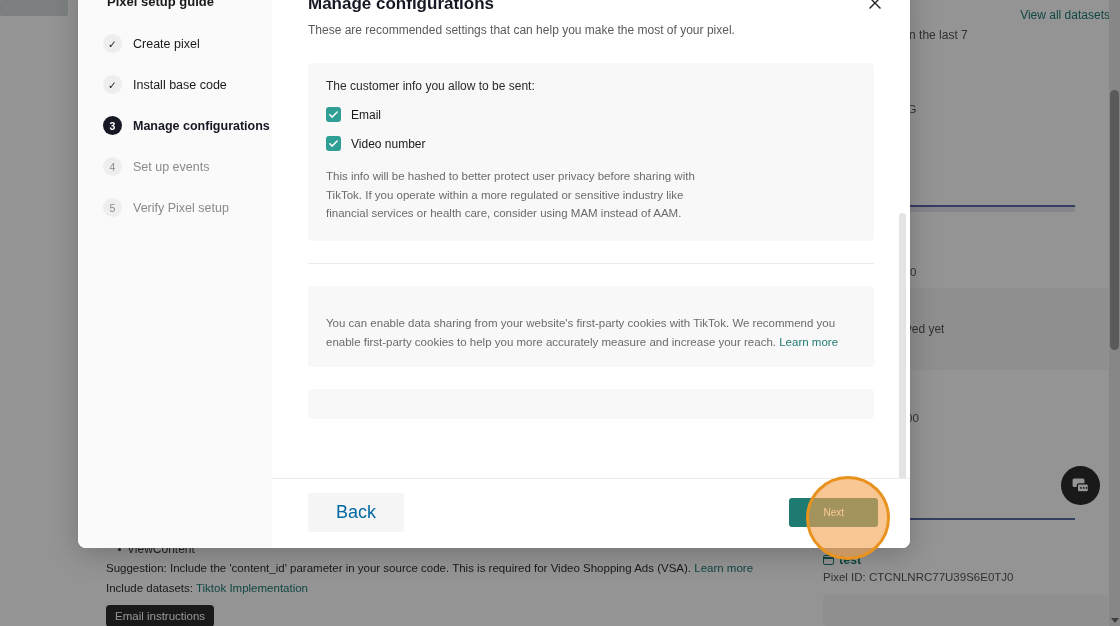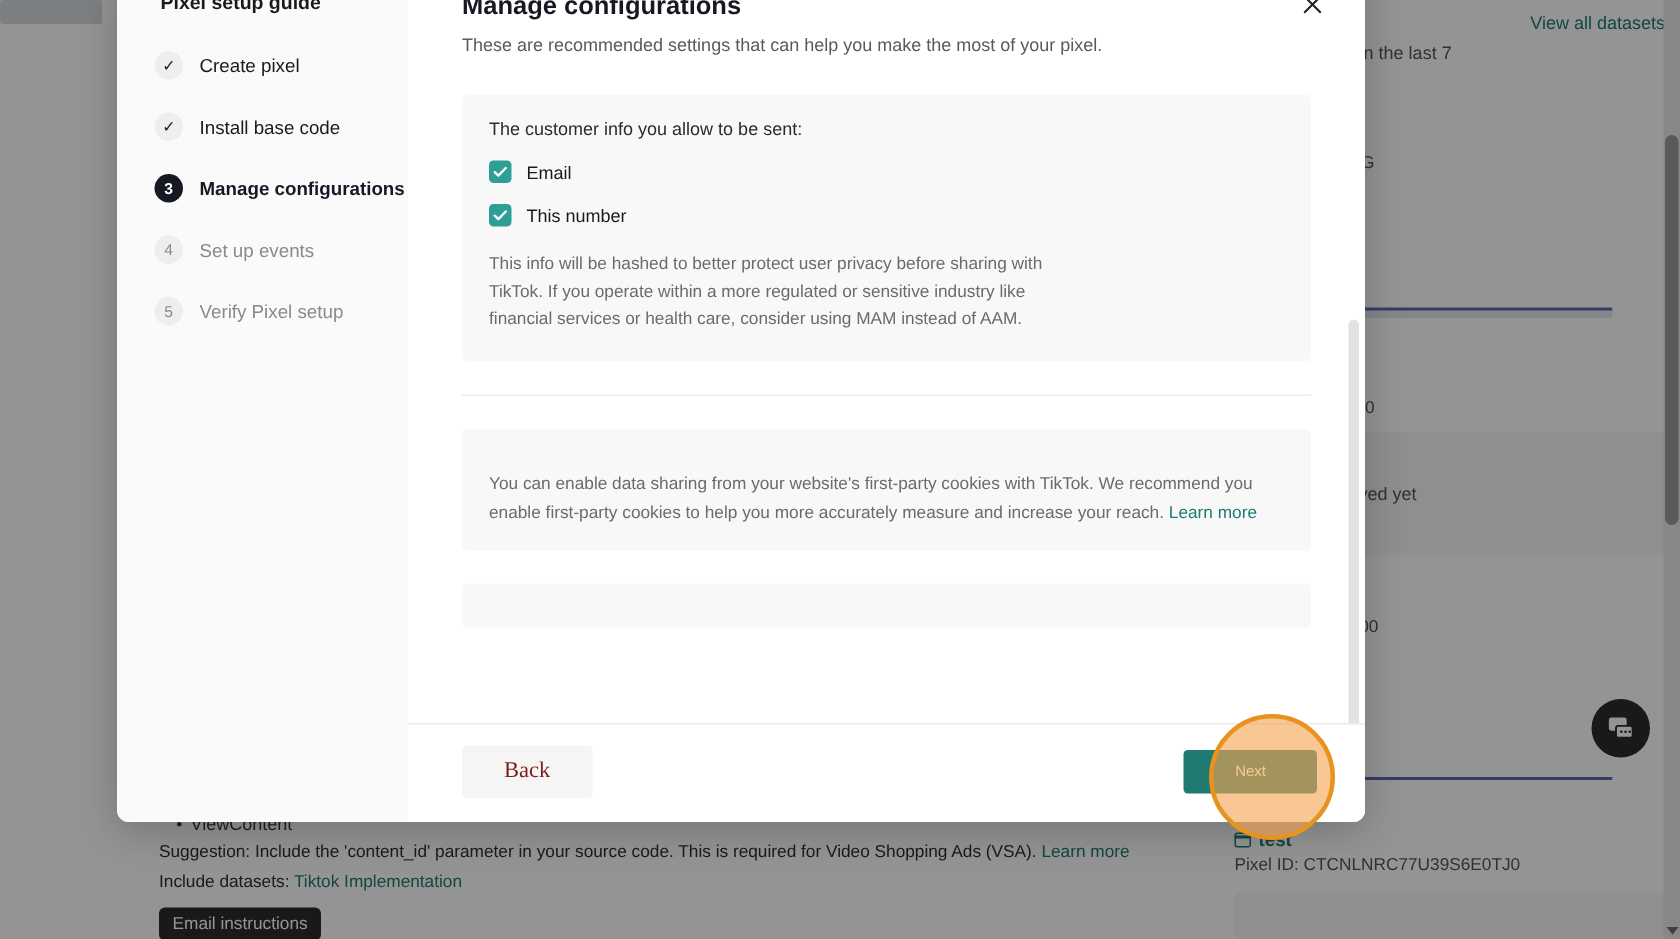--- a/index.html
+++ b/index.html
@@ -165,22 +165,22 @@
   .modal-scrollbar .thumb {
     width: 7px; height: 338px; background: #e3e3e3; border-radius: 4px;
   }
 
   .modal-footer {
     flex: 0 0 auto; border-top: 1px solid #ebebeb;
     padding: 14px 32px 16px 36px; display: flex; align-items: center; justify-content: space-between;
     background: #ffffff;
   }
   .btn-back {
-    background: #f5f5f5; color: #7f1d1d; border: none; border-radius: 3px;
-    font-size: 15px; padding: 9px 28px; font-family: Liberation Serif, serif; cursor: pointer;
+    background: #f5f5f5; color: #0369a1; border: none; border-radius: 3px;
+    font-size: 18px; padding: 9px 28px; font-family: Liberation Sans, sans-serif; cursor: pointer;
   }
   .btn-next {
     background: #1f7a72; color: #ffffff; border: none; border-radius: 3px;
     font-size: 10px; padding: 9px 34px; font-family: inherit; cursor: pointer;
   }
 
   
   .click-ring {
     position: absolute; left: 806px; top: 476px; width: 84px; height: 84px;
     border-radius: 50%; background: rgba(245,164,80,0.62);
@@ -324,21 +324,21 @@
             </span>
             <span class="cb-label">Email</span>
           </div>
 
           <div class="cb-row">
             <span class="cb">
               <svg width="11" height="11" viewBox="0 0 12 12">
                 <path d="M2 6.3 L4.6 8.8 L10 3.3" stroke="#fff" stroke-width="1.7" fill="none" stroke-linecap="round" stroke-linejoin="round"></path>
               </svg>
             </span>
-            <span class="cb-label">This number</span>
+            <span class="cb-label">Video number</span>
           </div>
 
           <div class="card-note" style="max-width:375px;">This info will be hashed to better protect user privacy before sharing with TikTok. If you operate within a more regulated or sensitive industry like financial services or health care, consider using MAM instead of AAM.</div>
         </div>
 
         <div class="divider"></div>
 
         <div class="toggle-card">
           <div class="tg-desc">
             <span>You can enable data sharing from your website's first-party cookies with TikTok. We recommend you enable first-party cookies to help you more accurately measure and increase your reach.</span>

